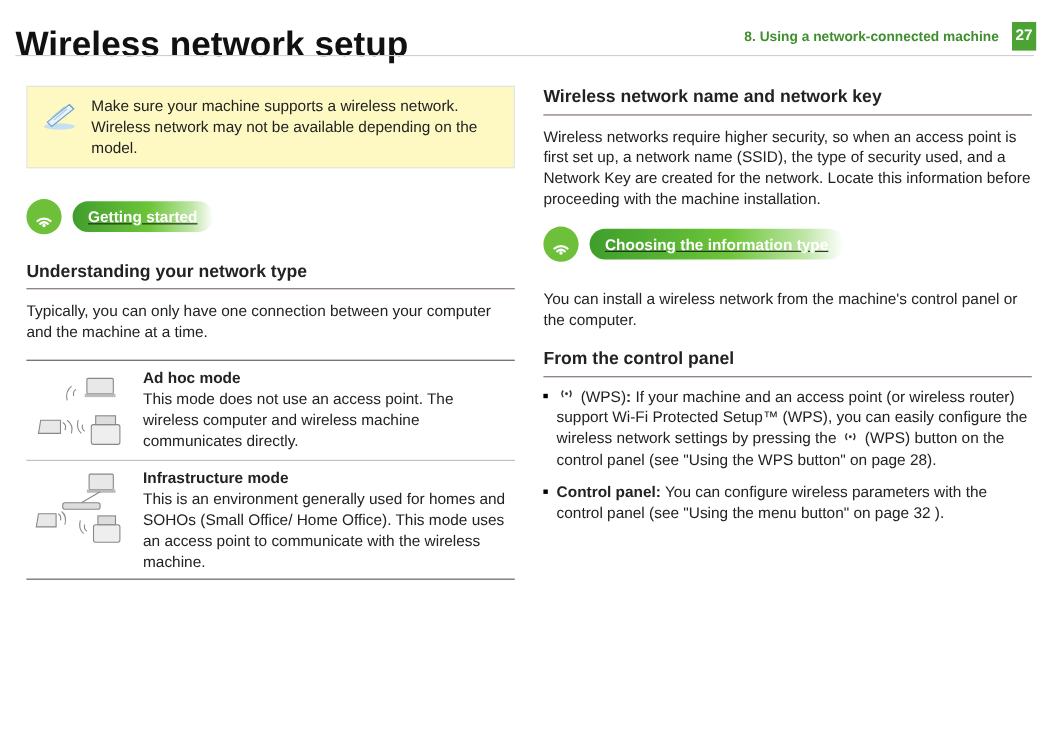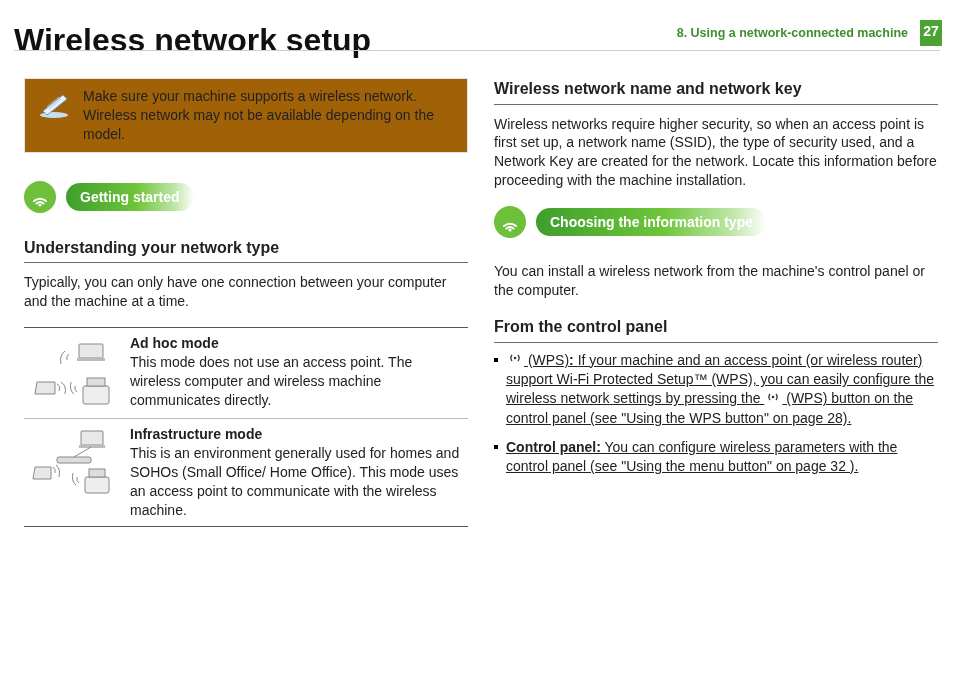--- a/index.html
+++ b/index.html
@@ -57,36 +57,37 @@
   }
   .cols {
     display: flex;
     padding: 30px 16px 0 24px;
     gap: 26px;
   }
   .col {
     width: 444px;
   }
   .callout {
-    background: #a16207;
+    background: #fef9c3;
     border: 1px solid #e1e3e6;
     display: flex;
     align-items: flex-start;
     padding: 8px 12px;
     gap: 12px;
     margin-bottom: 28px;
   }
   .callout svg { flex: 0 0 auto; margin-top: 2px; }
   .callout-text { font-size: 14px; }
 
   .section-pill {
     display: flex;
     align-items: center;
     margin-bottom: 24px;
     gap: 10px;
+    text-decoration: underline;
   }
   .wifi-circle {
     width: 32px;
     height: 32px;
     border-radius: 50%;
     background: #6ebf3a;
     display: flex;
     align-items: center;
     justify-content: center;
   }
@@ -125,21 +126,21 @@
   .mode-img {
     flex: 0 0 92px;
     height: 78px;
     display: flex;
     align-items: center;
     justify-content: center;
   }
   .mode-title { font-weight: 700; }
   .mode-desc { font-size: 14px; }
 
-  ul.bullets { list-style: none; padding: 0; margin: 8px 0 0 0; text-decoration: underline; }
+  ul.bullets { list-style: none; padding: 0; margin: 8px 0 0 0; }
   ul.bullets > li {
     display: flex;
     align-items: flex-start;
     gap: 8px;
     margin-bottom: 10px;
     font-size: 14px;
   }
   ul.bullets .dot { flex: 0 0 auto; width: 4px; height: 4px; background: #000; margin-top: 7px; }
   .wps-icon {
     display:inline-block; vertical-align: middle; margin: 0 2px;

